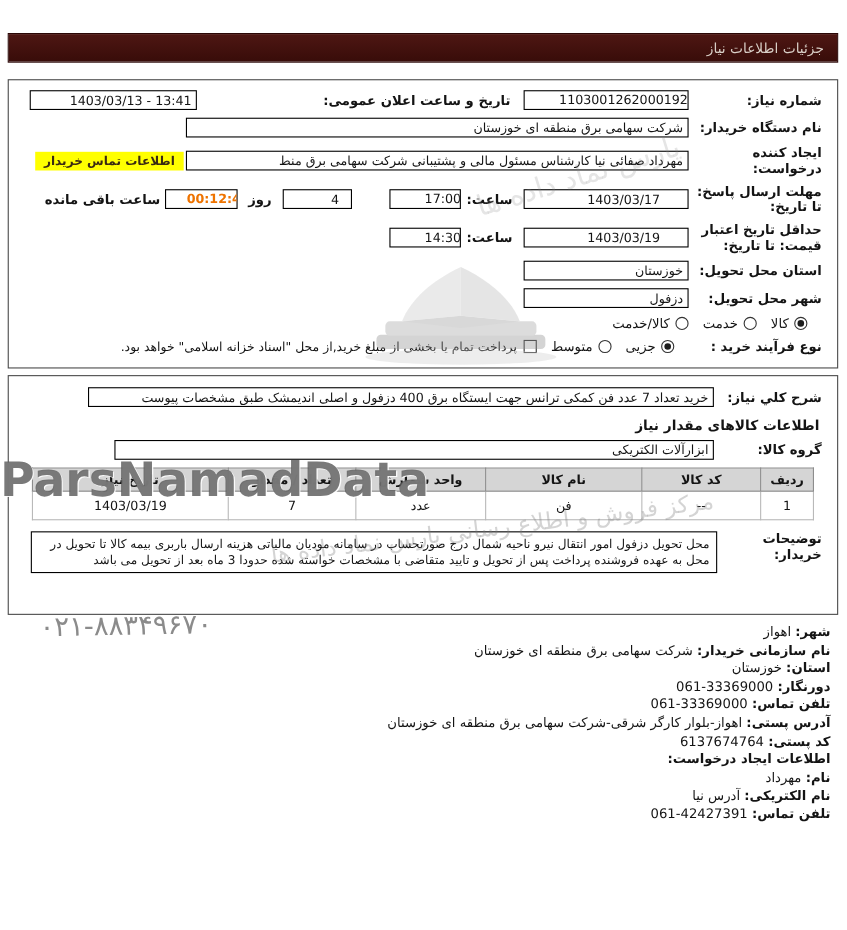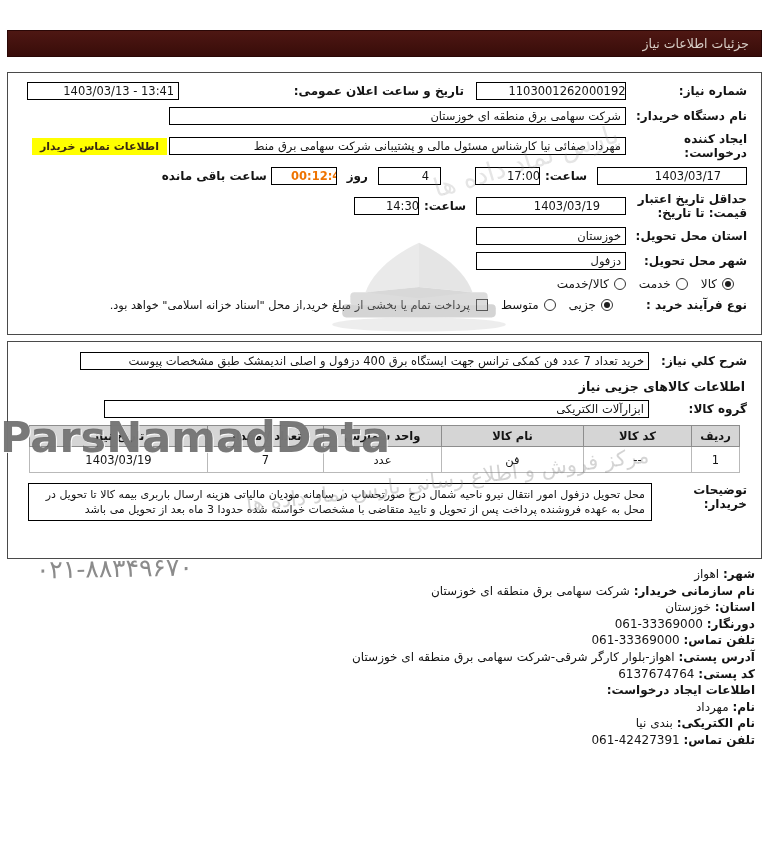--- a/index.html
+++ b/index.html
@@ -139,20 +139,21 @@
 
   <div class="frow">
     <div class="lbl w120">ایجاد کننده درخواست:</div>
     <div class="inp w457">
         <span>مهرداد صفائی نیا کارشناس مسئول مالی و پشتیبانی شرکت سهامی برق منط</span>
       </div>
     <div class="contact-link mr2">اطلاعات تماس خریدار</div>
   </div>
 
   <div class="frow">
+    <div class="lbl w120">مهلت ارسال پاسخ: تا تاریخ:</div>
     <div class="inp w150 c">
         <span dir="ltr">1403/03/17</span>
       </div>
     <div class="lbl mr10">ساعت:</div>
     <div class="inp w65 c mr5">
         <span dir="ltr">17:00</span>
       </div>
     <div class="inp w63 c mr34">
         <span>4</span>
       </div>
@@ -223,21 +224,21 @@
 
 <div class="box sec2">
 
   <div class="frow">
     <div class="lbl w98">شرح کلي نیاز:</div>
     <div class="inp grow ml58">
         <span>خرید تعداد 7 عدد فن کمکی ترانس جهت ایستگاه برق 400 دزفول و اصلی اندیمشک طبق مشخصات پیوست</span>
       </div>
   </div>
 
-  <div class="lbl heading">اطلاعات کالاهای جزیی نیاز</div>
+  <div class="lbl heading">اطلاعات کالاهای مقدار نیاز</div>
 
   <div class="frow">
     <div class="lbl w68">گروه کالا:</div>
     <div class="inp w545 mr30">
         <span>ابزارآلات الکتریکی</span>
       </div>
   </div>
 
   <table class="items">
     <colgroup>
@@ -280,21 +281,21 @@
 <div class="sec3">
   <div class="cline"><span class="clbl">شهر:</span> <span>اهواز</span></div>
   <div class="cline"><span class="clbl">نام سازمانی خریدار:</span> <span>شرکت سهامی برق منطقه ای خوزستان</span></div>
   <div class="cline"><span class="clbl">استان:</span> <span>خوزستان</span></div>
   <div class="cline"><span class="clbl">دورنگار:</span> <span dir="ltr">061-33369000</span></div>
   <div class="cline"><span class="clbl">تلفن تماس:</span> <span dir="ltr">061-33369000</span></div>
   <div class="cline"><span class="clbl">آدرس پستی:</span> <span>اهواز-بلوار کارگر شرقی-شرکت سهامی برق منطقه ای خوزستان</span></div>
   <div class="cline"><span class="clbl">کد پستی:</span> <span dir="ltr">6137674764</span></div>
   <div class="cline h">اطلاعات ایجاد درخواست:</div>
   <div class="cline"><span class="clbl">نام:</span> <span>مهرداد</span></div>
-  <div class="cline"><span class="clbl">نام الکتریکی:</span> <span>بندی نیا</span></div>
+  <div class="cline"><span class="clbl">نام الکتریکی:</span> <span>آدرس نیا</span></div>
   <div class="cline"><span class="clbl">تلفن تماس:</span> <span dir="ltr">061-42427391</span></div>
 </div>
 
 <div class="wm-layer">
   <svg class="wm-books" viewBox="0 0 200 108" xmlns="http://www.w3.org/2000/svg">
     <ellipse cx="100" cy="99" rx="86" ry="7" fill="#d2d2d2"></ellipse>
     <rect x="24" y="79" width="152" height="13" rx="4" fill="#8f8f8f"></rect>
     <rect x="32" y="67" width="136" height="13" rx="4" fill="#a4a4a4"></rect>
     <path d="M100 18 C74 30 54 48 47 67 L100 62 Z" fill="#c9c9c9"></path>
     <path d="M100 18 C126 30 146 48 153 67 L100 62 Z" fill="#bdbdbd"></path>

